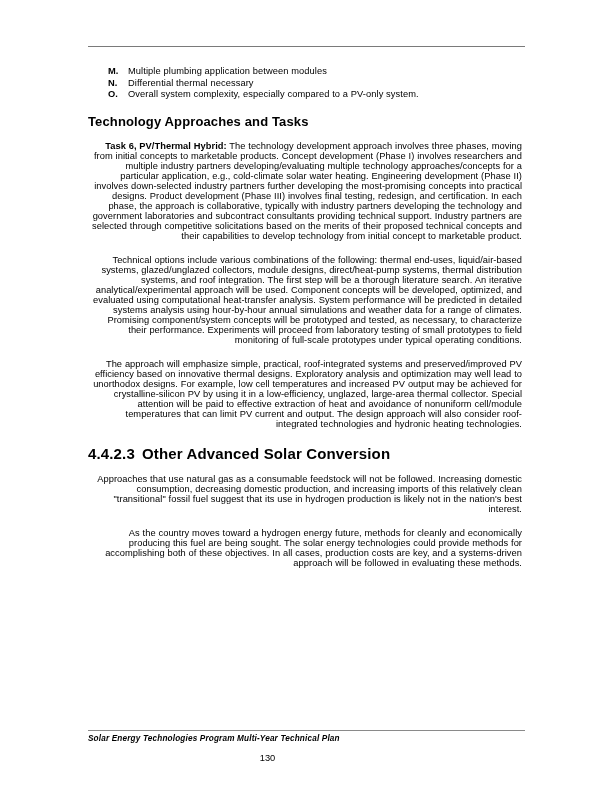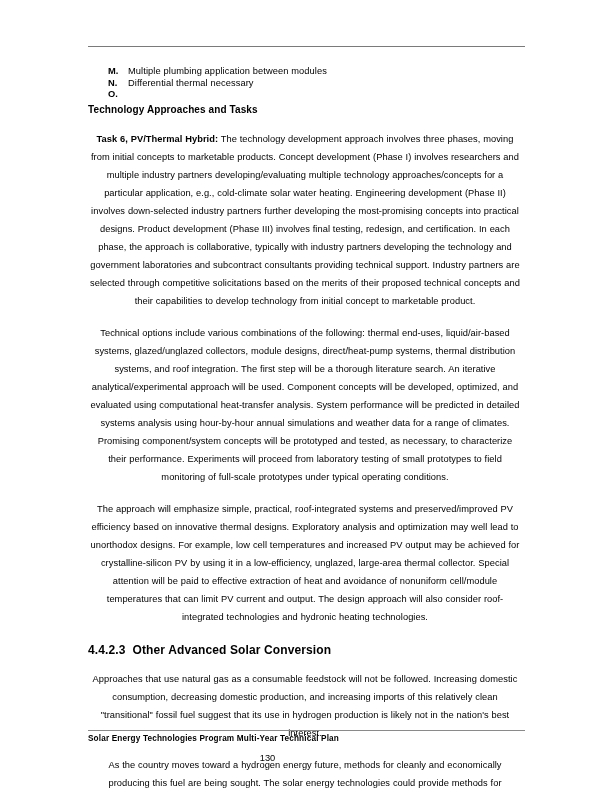--- a/index.html
+++ b/index.html
@@ -45,62 +45,63 @@
     line-height: 11.6px;
     letter-spacing: 0.01em;
   }
   .list-marker {
     position: absolute;
     left: 20px;
     top: 0;
     font-weight: bold;
   }
   .sub-head {
-    font-size: 10px;
+    font-size: 13px;
     font-weight: bold;
     line-height: 11.6px;
     margin-top: 15px;
     letter-spacing: 0.01em;
   }
   .num-head {
-    font-size: 12px;
+    font-size: 15px;
     font-weight: bold;
     line-height: 11.6px;
     margin-top: 19px;
     letter-spacing: 0.01em;
   }
   .num-head .num {
     margin-right: 7px;
   }
   p.para {
     font-size: 9.3px;
-    line-height: 18px;
+    line-height: 10px;
     margin: 0;
     margin-top: 14px;
-    text-align: center;
+    text-align: right;
     letter-spacing: 0.005em;
     word-spacing: 0.02em;
   }
   .lead {
     font-weight: bold;
   }
   .footer-rule {
     position: absolute;
     left: 88px;
     top: 730px;
     width: 437px;
     height: 1px;
     background: #8a8a8a;
   }
   .footer-text {
     position: absolute;
     left: 88px;
     top: 734px;
     font-size: 8.2px;
     font-weight: bold;
+    font-style: italic;
     letter-spacing: 0.02em;
   }
   .page-number {
     position: absolute;
     left: 0;
     top: 753px;
     width: 535px;
     text-align: center;
     font-size: 9.3px;
   }
@@ -118,20 +119,21 @@
       <li class="list-item">
         <span class="list-marker">M.</span>
         <span>Multiple plumbing application between modules</span>
       </li>
       <li class="list-item">
         <span class="list-marker">N.</span>
         <span>Differential thermal necessary</span>
       </li>
       <li class="list-item">
         <span class="list-marker">O.</span>
+        <span>Overall system complexity, especially compared to a PV-only system.</span>
       </li>
     </ul>
 
     <div class="sub-head">Technology Approaches and Tasks</div>
 
     <p class="para"><span class="lead">Task 6, PV/Thermal Hybrid:</span><span>  The technology development approach involves three phases, moving from initial concepts to marketable products.  Concept development (Phase I) involves researchers and multiple industry partners developing/evaluating multiple technology approaches/concepts for a particular application, e.g., cold-climate solar water heating.  Engineering development (Phase II) involves down-selected industry partners further developing the most-promising concepts into practical designs.  Product development (Phase III) involves final testing, redesign, and certification.  In each phase, the approach is collaborative, typically with industry partners developing the technology and government laboratories and subcontract consultants providing technical support.  Industry partners are selected through competitive solicitations based on the merits of their proposed technical concepts and their capabilities to develop technology from initial concept to marketable product.</span></p>
 
     <p class="para">Technical options include various combinations of the following:  thermal end-uses, liquid/air-based systems, glazed/unglazed collectors, module designs, direct/heat-pump systems, thermal distribution systems, and roof integration.  The first step will be a thorough literature search.  An iterative analytical/experimental approach will be used.  Component concepts will be developed, optimized, and evaluated using computational heat-transfer analysis.  System performance will be predicted in detailed systems analysis using hour-by-hour annual simulations and weather data for a range of climates.  Promising component/system concepts will be prototyped and tested, as necessary, to characterize their performance.  Experiments will proceed from laboratory testing of small prototypes to field monitoring of full-scale prototypes under typical operating conditions.</p>
 
     <p class="para">The approach will emphasize simple, practical, roof-integrated systems and preserved/improved PV efficiency based on innovative thermal designs.  Exploratory analysis and optimization may well lead to unorthodox designs.  For example, low cell temperatures and increased PV output may be achieved for crystalline-silicon PV by using it in a low-efficiency, unglazed, large-area thermal collector.  Special attention will be paid to effective extraction of heat and avoidance of nonuniform cell/module temperatures that can limit PV current and output.  The design approach will also consider roof-integrated technologies and hydronic heating technologies.</p>

